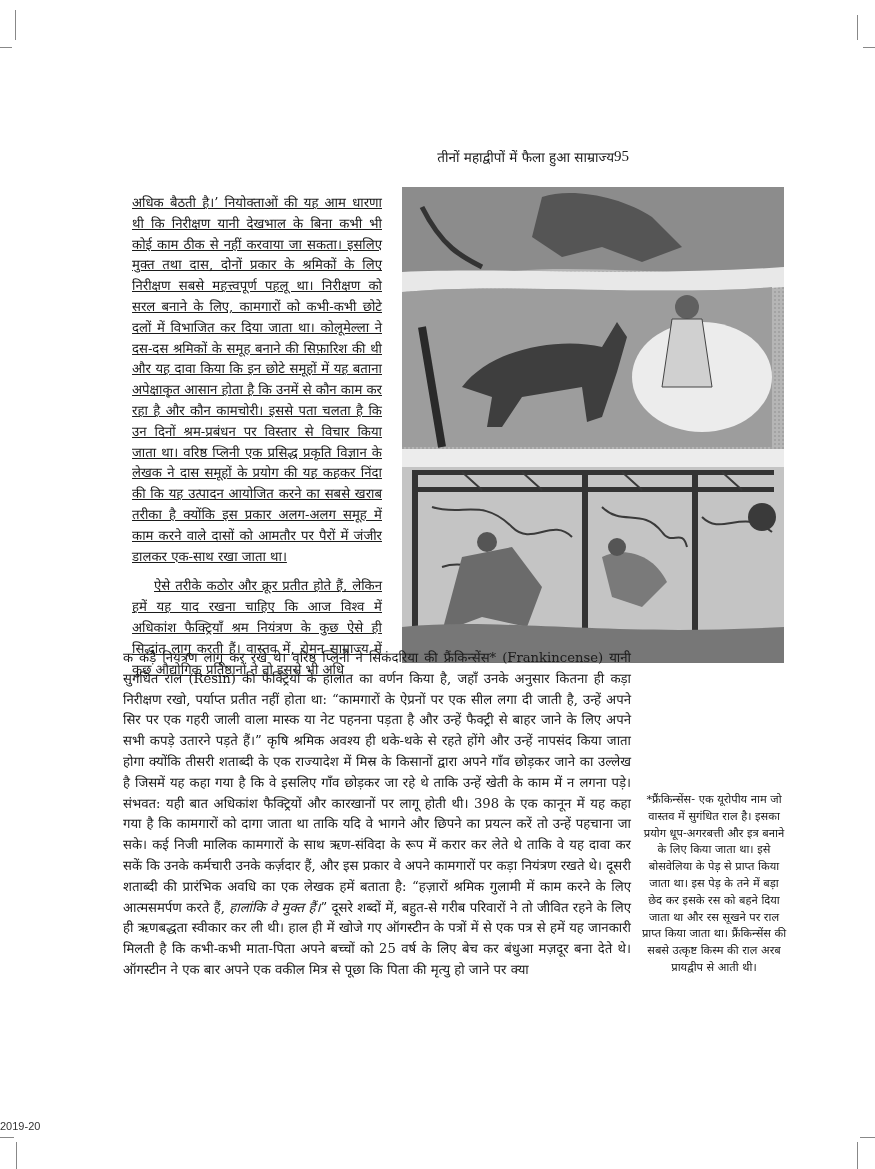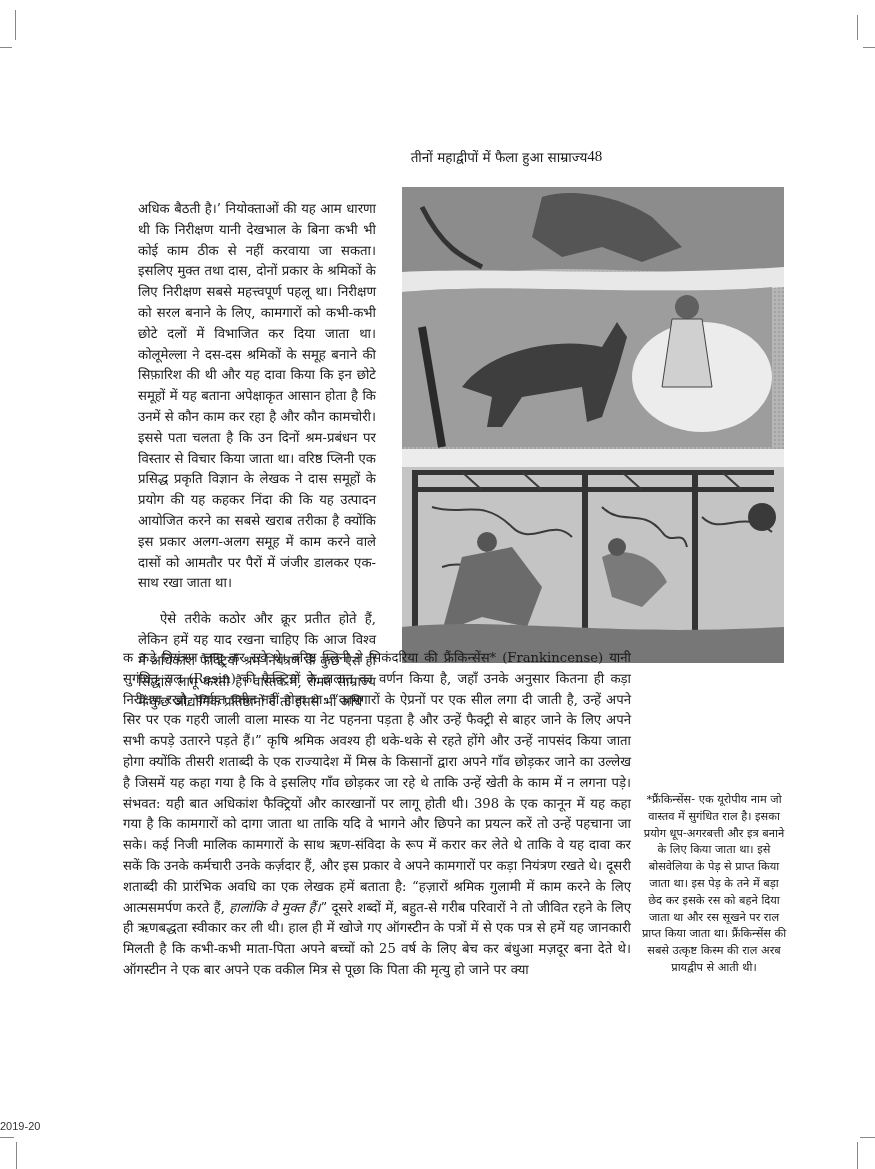--- a/index.html
+++ b/index.html
@@ -1,24 +1,24 @@
 <!DOCTYPE html>
 <html><head>
 <meta charset="utf-8">
 <style>
   html, body { margin: 0; padding: 0; background: #ffffff; }
   body { width: 875px; height: 1169px; position: relative; overflow: hidden;
          font-family: "DejaVu Serif", "Liberation Serif", serif; color: #1a1a1a; }
   .crop { position: absolute; background: #888; }
   .running-head { position: absolute; left: 384px; top: 148px; width: 245px;
-                  font-size: 13.5px; white-space: nowrap; display: flex; justify-content: center; }
+                  font-size: 13.5px; white-space: nowrap; display: flex; justify-content: flex-end; }
   .running-head .pg { font-family: "Liberation Serif", serif; font-size: 15px; }
   .col-left { position: absolute; left: 123px; top: 184px; width: 268px;
               font-size: 13.2px; line-height: 20.8px; text-align: justify; }
-  .col-left p { margin: 15px; }
+  .col-left p { margin: 9px; text-decoration: underline; }
   .indent { text-indent: 22px; }
   .figure { position: absolute; left: 402px; top: 187px; width: 382px; height: 476px;
             overflow: hidden; background: #9a9a9a; }
   .full { position: absolute; left: 123px; top: 648px; width: 508px;
           font-size: 13.2px; line-height: 20.8px; text-align: justify; }
   .full p { margin: 0; }
   .sidenote { position: absolute; left: 641px; top: 792px; width: 146px;
               font-size: 11.3px; line-height: 16.8px; text-align: center; }
   .footer { position: absolute; left: 0; width: 875px; top: 1120px; 
             font-family: "Liberation Sans", sans-serif; font-size: 11px; color: #333; }
@@ -31,21 +31,21 @@
 <div class="crop" style="left:0;top:47px;width:12px;height:1px;"></div>
 <div class="crop" style="left:857px;top:15px;width:1px;height:25px;"></div>
 <div class="crop" style="left:863px;top:47px;width:12px;height:1px;"></div>
 <div class="crop" style="left:0;top:1137px;width:14px;height:1px;"></div>
 <div class="crop" style="left:16px;top:1142px;width:1px;height:27px;"></div>
 <div class="crop" style="left:860px;top:1137px;width:15px;height:1px;"></div>
 <div class="crop" style="left:857px;top:1142px;width:1px;height:27px;"></div>
 
 <div class="running-head">
   <span>तीनों महाद्वीपों में फैला हुआ साम्राज्य</span>
-  <span class="pg">48</span>
+  <span class="pg">95</span>
 </div>
 
 <div class="col-left">
   <p>अधिक बैठती है।’ नियोक्ताओं की यह आम धारणा थी कि निरीक्षण यानी देखभाल के बिना कभी भी कोई काम ठीक से नहीं करवाया जा सकता। इसलिए मुक्त तथा दास, दोनों प्रकार के श्रमिकों के लिए निरीक्षण सबसे महत्त्वपूर्ण पहलू था। निरीक्षण को सरल बनाने के लिए, कामगारों को कभी-कभी छोटे दलों में विभाजित कर दिया जाता था। कोलूमेल्ला ने दस-दस श्रमिकों के समूह बनाने की सिफ़ारिश की थी और यह दावा किया कि इन छोटे समूहों में यह बताना अपेक्षाकृत आसान होता है कि उनमें से कौन काम कर रहा है और कौन कामचोरी। इससे पता चलता है कि उन दिनों श्रम-प्रबंधन पर विस्तार से विचार किया जाता था।  वरिष्ठ प्लिनी एक प्रसिद्ध प्रकृति विज्ञान के लेखक ने दास समूहों के प्रयोग की यह कहकर निंदा की कि यह उत्पादन आयोजित करने का सबसे खराब तरीका है क्योंकि इस प्रकार अलग-अलग समूह में काम करने वाले दासों को आमतौर पर पैरों में जंजीर डालकर एक-साथ रखा जाता था।</p>
   <p class="indent">ऐसे तरीके कठोर और क्रूर प्रतीत होते हैं, लेकिन हमें यह याद रखना चाहिए कि आज विश्व में अधिकांश फैक्ट्रियाँ श्रम नियंत्रण के कुछ ऐसे ही सिद्धांत लागू करती हैं। वास्तव में, रोमन साम्राज्य में कुछ औद्योगिक प्रतिष्ठानों ने तो इससे भी अधि</p>
 </div>
 
 <div class="figure" aria-label="Roman mosaic showing agricultural labour scenes: oxen ploughing, workers under a vine trellis">
   <svg width="382" height="476" viewBox="0 0 382 476">
     <defs>

